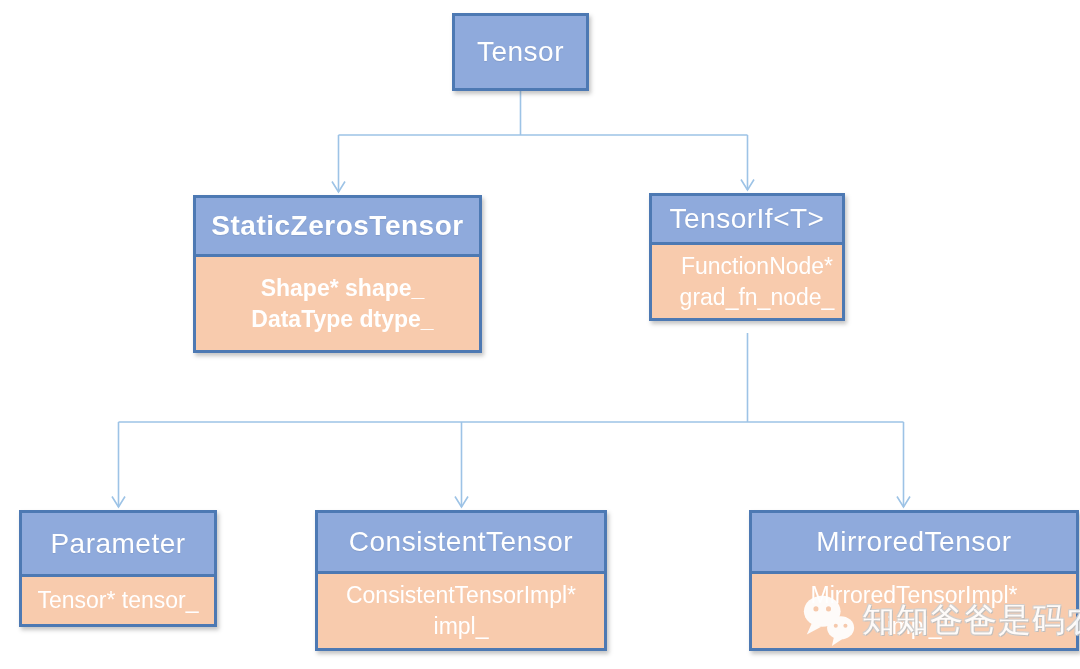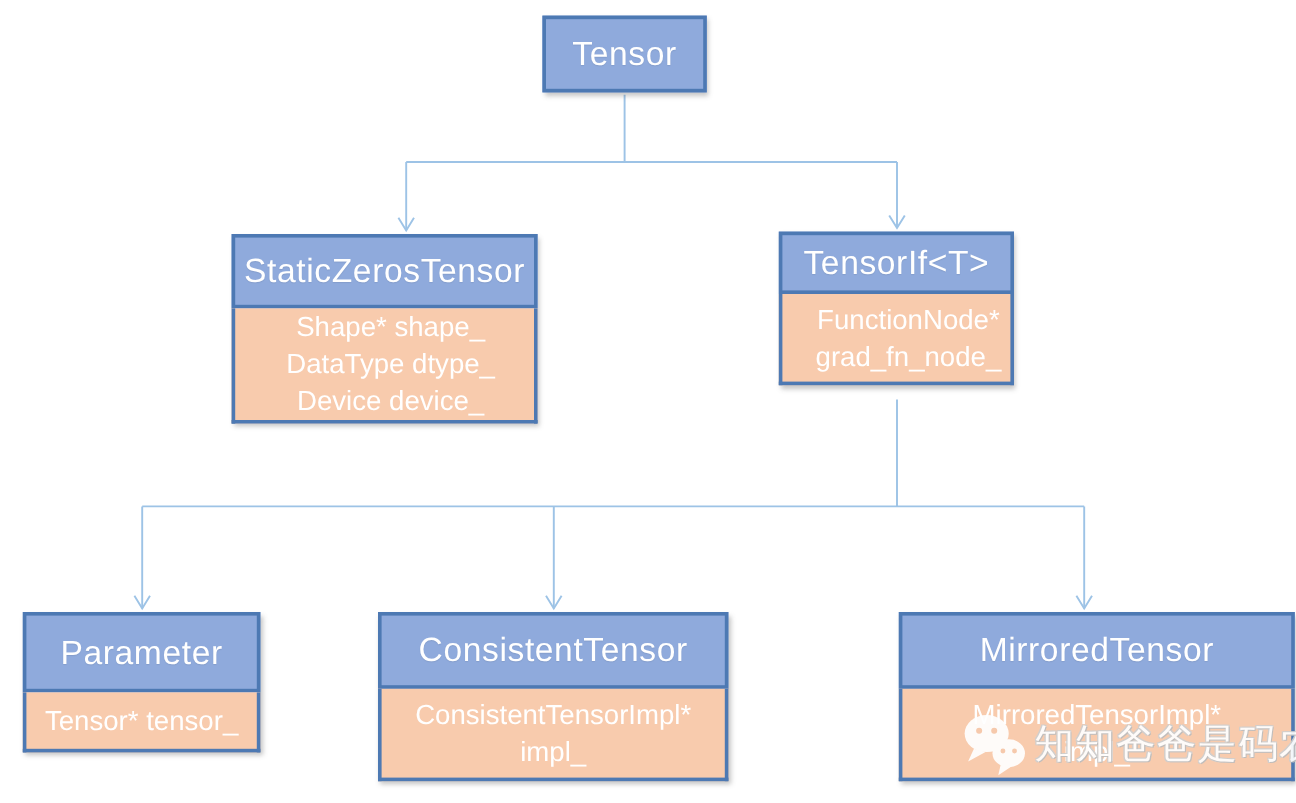--- a/index.html
+++ b/index.html
@@ -46,22 +46,22 @@
     display: flex;
     flex-direction: column;
     align-items: center;
     justify-content: center;
     font-size: 23px;
     line-height: 31px;
     text-align: center;
   }
   
   .n-tensor          { left: 452px; top: 13px;  width: 137px; }
-  .n-tensor .hdr     { height: 64px; }
-  .n-static          { left: 193px; top: 195px; width: 255px; }
+  .n-tensor .hdr     { height: 78px; }
+  .n-static          { left: 193px; top: 195px; width: 289px; font-weight: bold; }
   .n-static .hdr     { height: 62px; }
   .n-static .body    { height: 96px; padding-left: 10px; }
   .n-tensorif        { left: 649px; top: 193px; width: 196px; }
   .n-tensorif .hdr   { height: 52px; }
   .n-tensorif .body  { height: 76px; padding-left: 20px; }
   .n-parameter       { left: 19px;  top: 510px; width: 198px; }
   .n-parameter .hdr  { height: 67px; }
   .n-parameter .body { height: 50px; }
   .n-consistent      { left: 315px; top: 510px; width: 292px; }
   .n-consistent .hdr { height: 64px; }
@@ -110,21 +110,20 @@
 
   <div class="node n-tensor">
     <div class="hdr">Tensor</div>
   </div>
 
   <div class="node n-static">
     <div class="hdr">StaticZerosTensor</div>
     <div class="body">
       <div>Shape* shape_</div>
       <div>DataType dtype_</div>
-      <div>Device device_</div>
     </div>
   </div>
 
   <div class="node n-tensorif">
     <div class="hdr">TensorIf&lt;T&gt;</div>
     <div class="body">
       <div>FunctionNode*</div>
       <div>grad_fn_node_</div>
     </div>
   </div>

